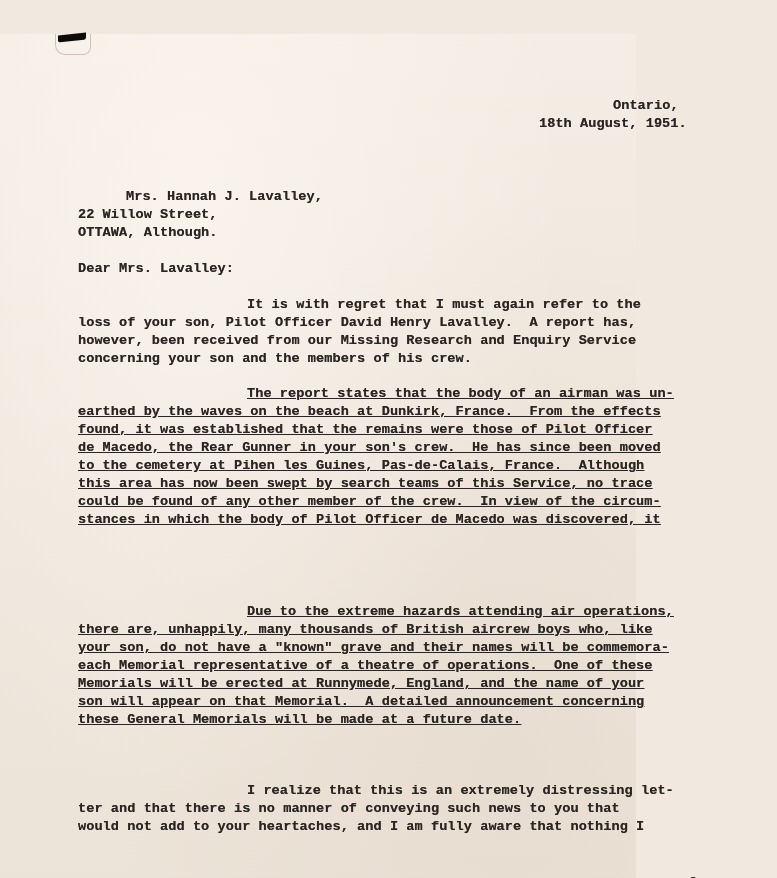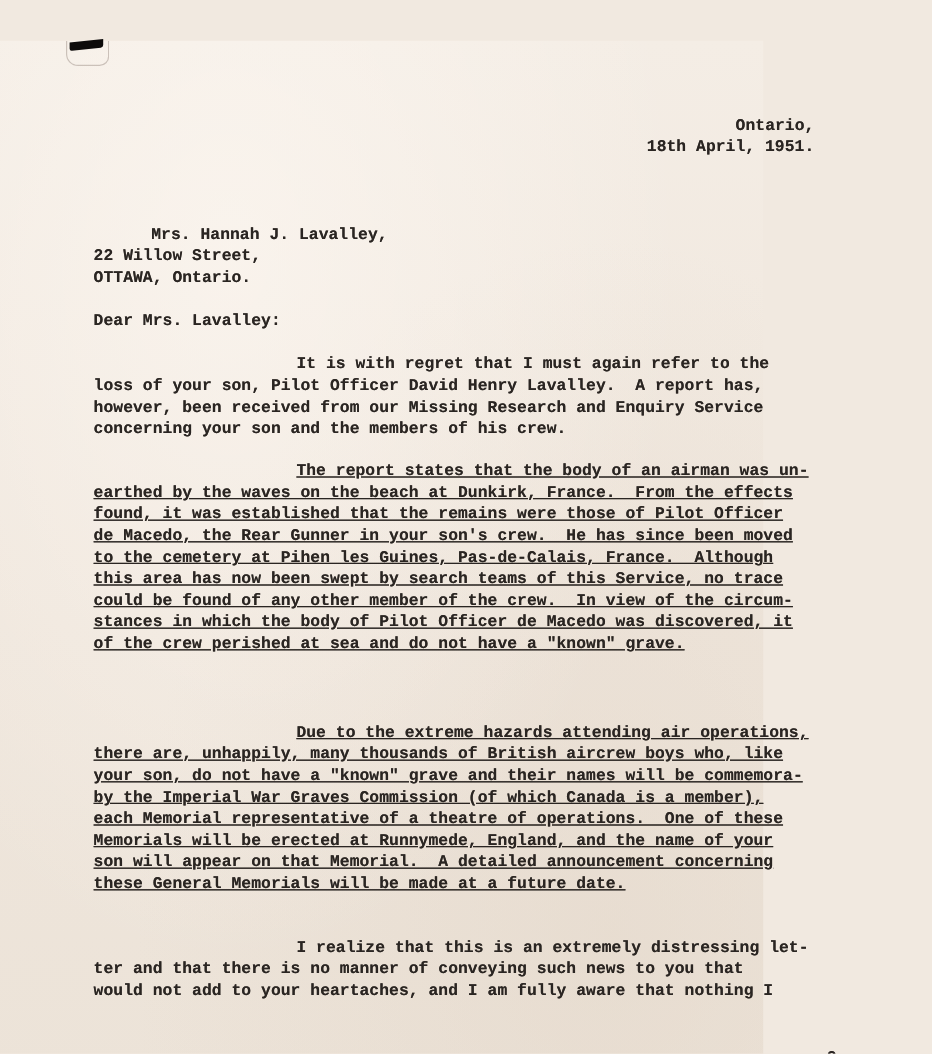--- a/index.html
+++ b/index.html
@@ -69,52 +69,50 @@
     .pagenum { left: 648px; top: 840px; }
   </style>
 </head>
 <body>
 
 <div class="paper">
   <div class="hole-edge"></div>
   <div class="hole"></div>
 
   <span class="typed line place">Ontario,</span>
-  <span class="typed line date">18th April, 1951.</span>
+  <span class="typed line date">18th August, 1951.</span>
 
   <span class="typed line addr1">Mrs. Hannah J. Lavalley,</span>
   <span class="typed line addr2">22 Willow Street,</span>
-  <span class="typed line addr3">OTTAWA, Ontario.</span>
+  <span class="typed line addr3">OTTAWA, Although.</span>
 
   <span class="typed line salut">Dear Mrs. Lavalley:</span>
 
   <div class="para p1">
     <span class="typed line indent">It is with regret that I must again refer to the</span>
     <span class="typed line">loss of your son, Pilot Officer David Henry Lavalley.  A report has,</span>
     <span class="typed line">however, been received from our Missing Research and Enquiry Service</span>
     <span class="typed line">concerning your son and the members of his crew.</span>
   </div>
 
   <div class="para p2">
     <span class="typed line indent">The report states that the body of an airman was un-</span>
     <span class="typed line">earthed by the waves on the beach at Dunkirk, France.  From the effects</span>
     <span class="typed line">found, it was established that the remains were those of Pilot Officer</span>
     <span class="typed line">de Macedo, the Rear Gunner in your son's crew.  He has since been moved</span>
     <span class="typed line">to the cemetery at Pihen les Guines, Pas-de-Calais, France.  Although</span>
     <span class="typed line">this area has now been swept by search teams of this Service, no trace</span>
     <span class="typed line">could be found of any other member of the crew.  In view of the circum-</span>
     <span class="typed line">stances in which the body of Pilot Officer de Macedo was discovered, it</span>
-    <span class="typed line">of the crew perished at sea and do not have a "known" grave.</span>
   </div>
 
   <div class="para p3">
     <span class="typed line indent">Due to the extreme hazards attending air operations,</span>
     <span class="typed line">there are, unhappily, many thousands of British aircrew boys who, like</span>
     <span class="typed line">your son, do not have a "known" grave and their names will be commemora-</span>
-    <span class="typed line">by the Imperial War Graves Commission (of which Canada is a member),</span>
     <span class="typed line">each Memorial representative of a theatre of operations.  One of these</span>
     <span class="typed line">Memorials will be erected at Runnymede, England, and the name of your</span>
     <span class="typed line">son will appear on that Memorial.  A detailed announcement concerning</span>
     <span class="typed line">these General Memorials will be made at a future date.</span>
   </div>
 
   <div class="para p4">
     <span class="typed line indent">I realize that this is an extremely distressing let-</span>
     <span class="typed line">ter and that there is no manner of conveying such news to you that</span>
     <span class="typed line">would not add to your heartaches, and I am fully aware that nothing I</span>

